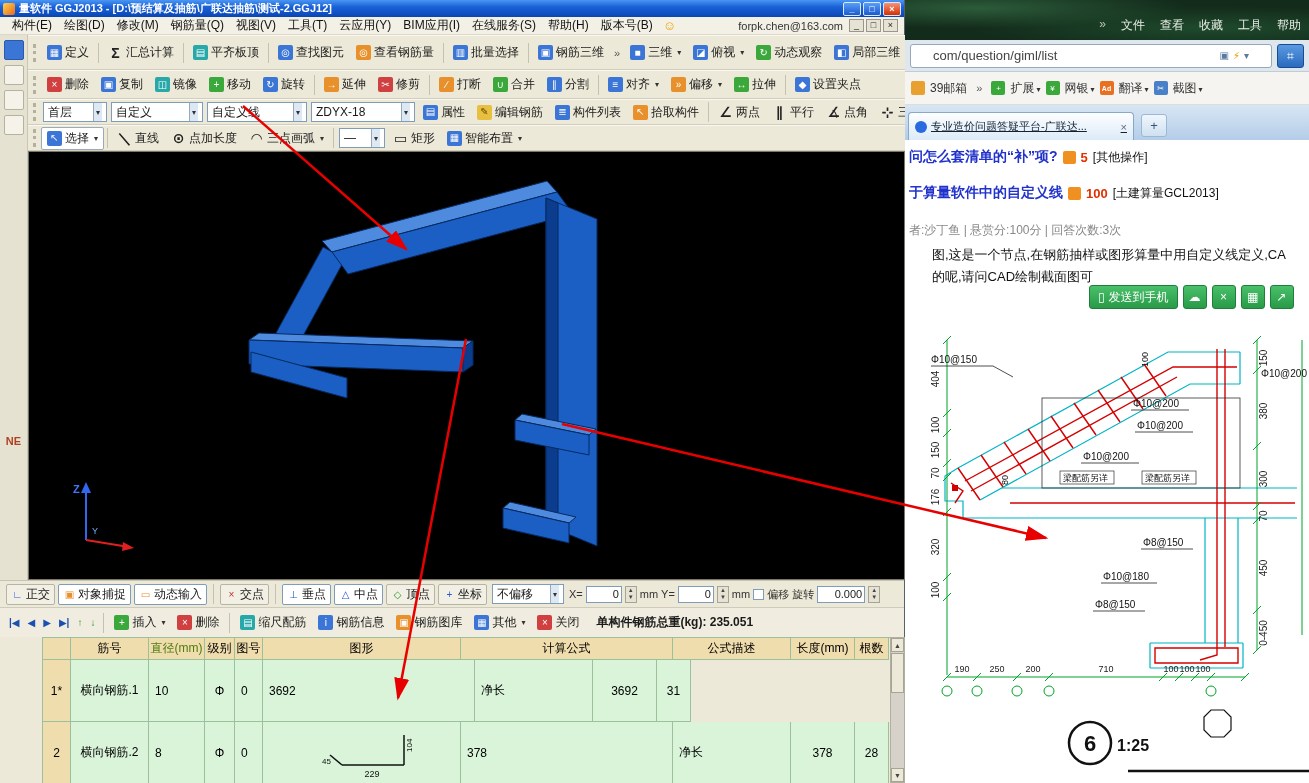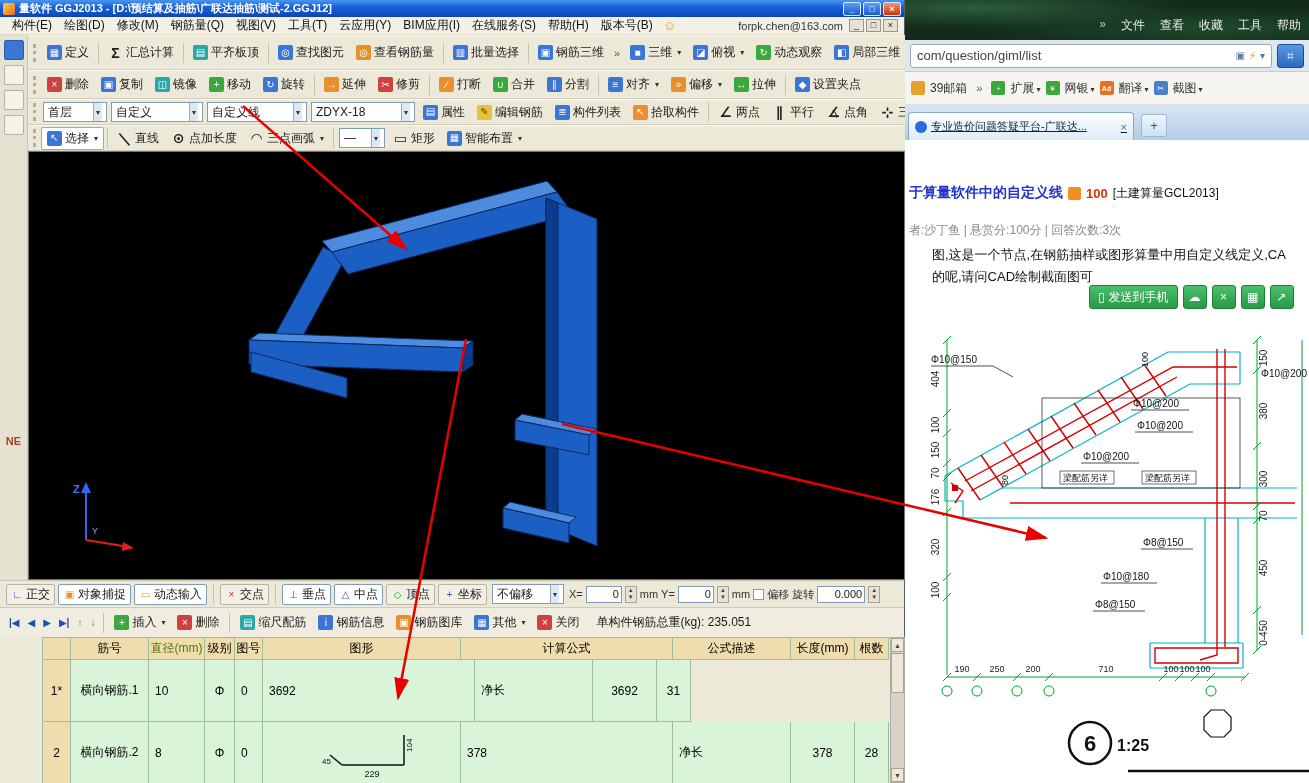--- a/index.html
+++ b/index.html
@@ -61,21 +61,21 @@
   .val{width:36px;height:17px;background:#fff;border:1px solid #7f9db9;font-size:11px;text-align:right;padding:0 2px;line-height:15px;}
   .ud{width:12px;height:17px;border:1px solid #a8a494;background:#e6e2d4;font-size:6px;line-height:7px;text-align:center;color:#444;}
   .unit{font-size:11px;color:#333;}
   .chk{width:11px;height:11px;border:1px solid #7f9db9;background:#fff;}
 
   .gridbar{position:absolute;left:0;top:607px;width:100%;height:30px;background:#f0ede0;border-top:1px solid #cfcbba;
     display:flex;align-items:center;gap:2px;padding:0 6px;font-size:12px;color:#1a1a1a;overflow:hidden;}
   .nv{color:#1a50b0;font-size:10px;padding:0 3px;font-weight:bold;}
   .nv.g{color:#2a9a2a;}
   .gbtn{display:flex;align-items:center;gap:3px;padding:2px 5px;white-space:nowrap;}
-  .total{font-weight:normal;margin-left:10px;white-space:nowrap;}
+  .total{font-weight:bold;margin-left:10px;white-space:nowrap;}
 
   .tbl{position:absolute;left:42px;top:637px;width:848px;height:146px;font-size:12px;border-left:1px solid #9cbf9c;border-top:1px solid #9cbf9c;}
   .trow{display:flex;}
   .td{border-right:1px solid #9cbf9c;border-bottom:1px solid #9cbf9c;display:flex;align-items:center;justify-content:center;
       background:#d9f4d9;overflow:hidden;flex:none;}
   .th{background:#f0ddad;}
   .tnum{background:#f0ddad;}
   .tl{justify-content:flex-start;padding-left:6px;}
   .red{color:#4d7c0f;}
   .hr{height:22px;}
@@ -91,21 +91,21 @@
   
   .browser{position:absolute;left:905px;top:0;width:404px;height:783px;background:#fff;overflow:hidden;}
   .wall{position:absolute;top:0;left:0;width:100%;height:40px;
     background:radial-gradient(ellipse at 18% 20%,#2c5c3a 0%,rgba(0,0,0,0) 45%),
                radial-gradient(ellipse at 75% 70%,#1e4a2c 0%,rgba(0,0,0,0) 55%),#132b1b;}
   .bmenu{position:absolute;top:17px;right:8px;display:flex;gap:15px;color:#e8ece6;font-size:12px;}
   .bmenu .bchev{color:#b8c4b8;}
   .urlrow{position:absolute;top:40px;left:0;width:100%;height:32px;background:#dfe7ee;border-bottom:1px solid #c2ccd6;
     display:flex;align-items:center;padding:0 5px;gap:5px;}
   .urlinput{flex:1;height:24px;background:#fff;border:1px solid #98a8b8;border-radius:3px;display:flex;align-items:center;
-    padding:0 6px;font-size:13px;color:#444;gap:4px;}
+    padding:0 22px;font-size:13px;color:#444;gap:4px;}
   .urltext{flex:1;white-space:nowrap;overflow:hidden;}
   .uico{font-size:10px;color:#5a7aa0;flex:none;}
   .uico.y{color:#e8a000;}
   .gridbtn{width:27px;height:24px;background:linear-gradient(#5a9ae0,#2a6ac0);border:1px solid #1a4a90;border-radius:3px;
     color:#fff;text-align:center;line-height:22px;font-size:12px;flex:none;}
   .bmbar{position:absolute;top:72px;left:0;width:100%;height:33px;background:#f5f4f0;border-bottom:1px solid #ddd;
     display:flex;align-items:center;font-size:12px;gap:5px;padding:0 6px;color:#333;}
   .bico{width:14px;height:14px;border-radius:2px;color:#fff;font-size:8px;display:flex;align-items:center;justify-content:center;flex:none;}
   .bico.or{background:#e8a030}.bico.gr{background:#3aa83a}.bico.ad{background:#e87020;font-size:7px;font-weight:bold;}
   .bico.bl{background:#4a80c8}
@@ -599,20 +599,26 @@
     <div class="tabrow">
       <div class="tab">
         <span class="fav"></span>
         <span class="tabtitle">专业造价问题答疑平台-广联达...</span>
         <span class="tabx">×</span>
       </div>
       <div class="newtab">+</div>
     </div>
 
     <div class="bcontent">
+      <div class="qline" style="top:8px">
+        <span class="qlink">问怎么套清单的“补”项?</span>
+        <span class="coin"></span>
+        <span class="score">5</span>
+        <span class="qtag">[其他操作]</span>
+      </div>
       <div class="qline" style="top:44px">
         <span class="qlink">于算量软件中的自定义线</span>
         <span class="coin"></span>
         <span class="score">100</span>
         <span class="qtag">[土建算量GCL2013]</span>
       </div>
       <div class="meta">者:沙丁鱼  |  悬赏分:100分  |  回答次数:3次</div>
       <div class="bodyline" style="top:106px">图,这是一个节点,在钢筋抽样或图形算量中用自定义线定义,CA</div>
       <div class="bodyline" style="top:128px">的呢,请问CAD绘制截面图可</div>
       <div class="sendrow">

